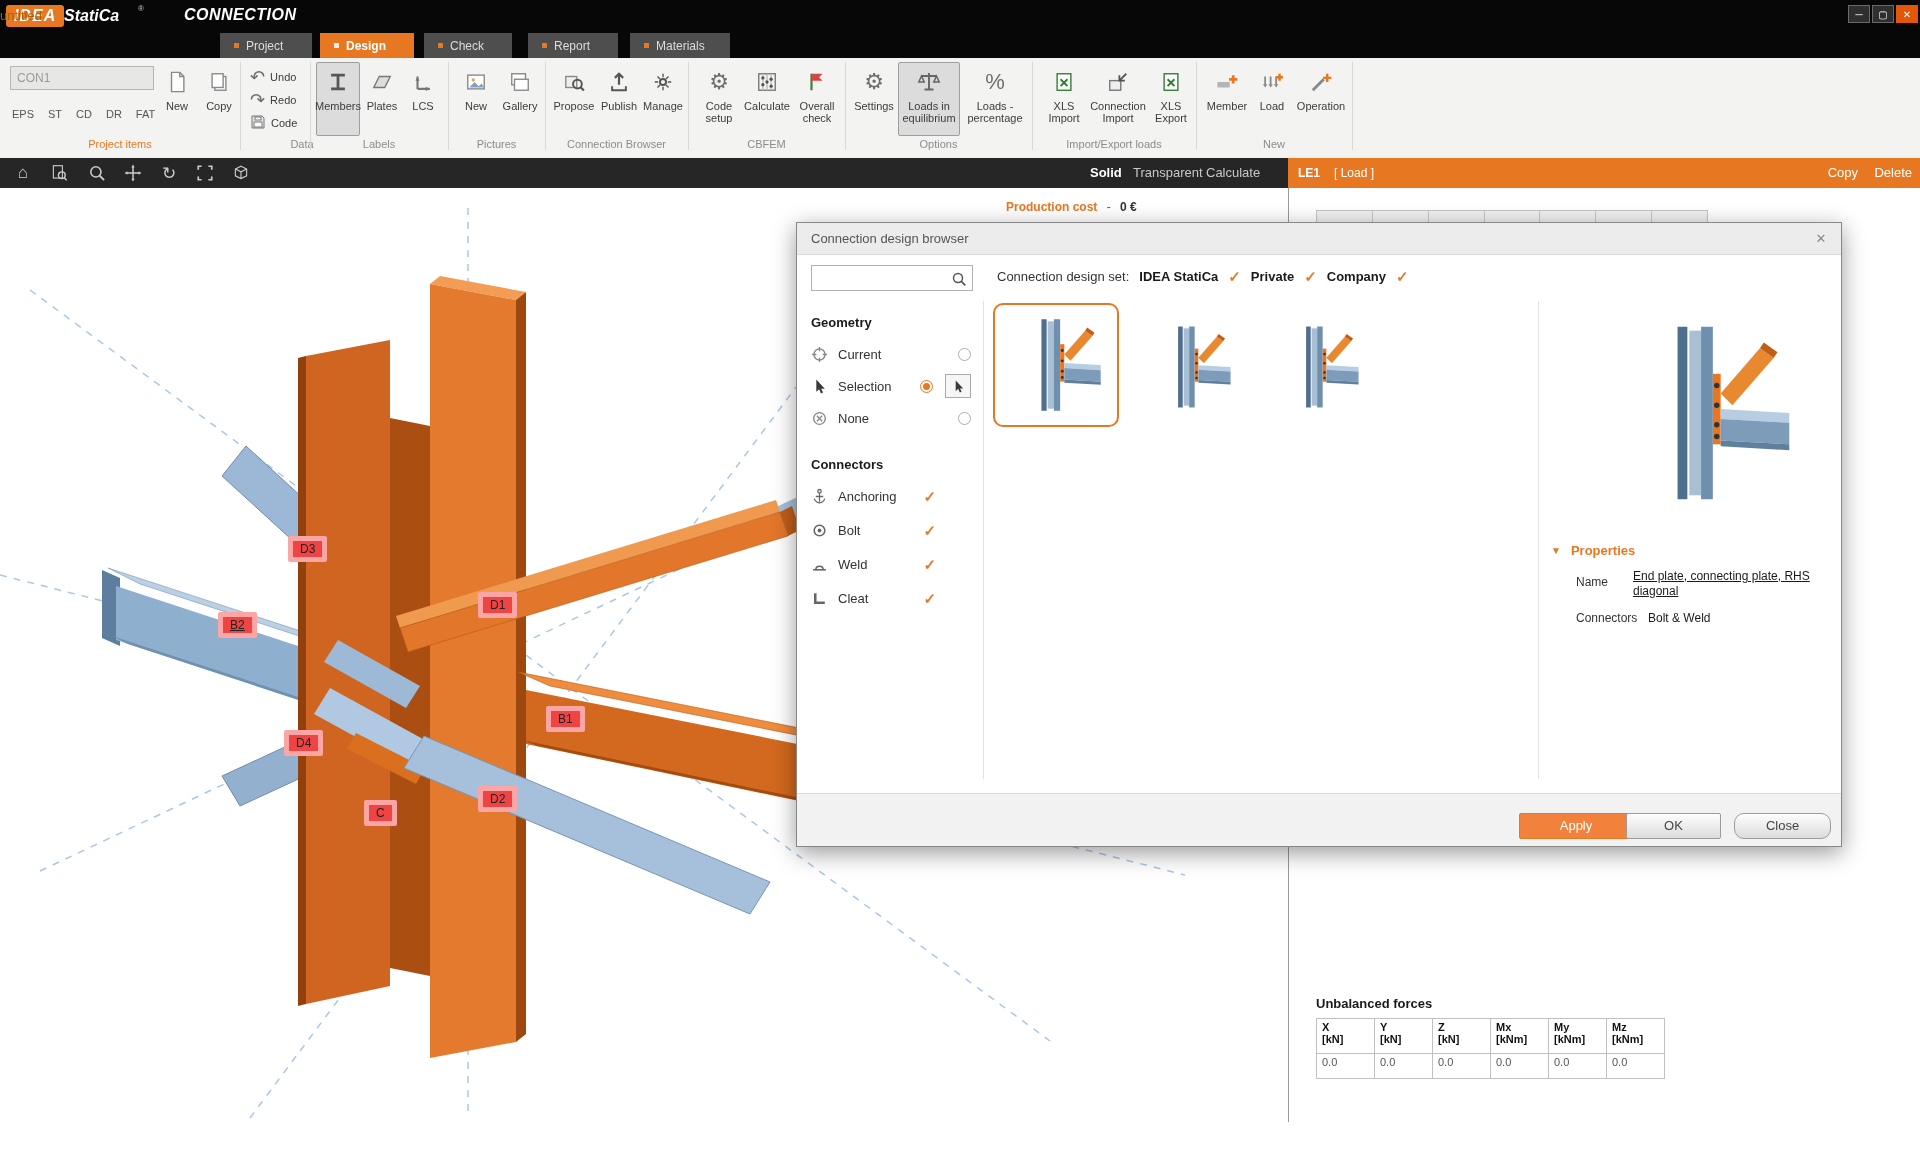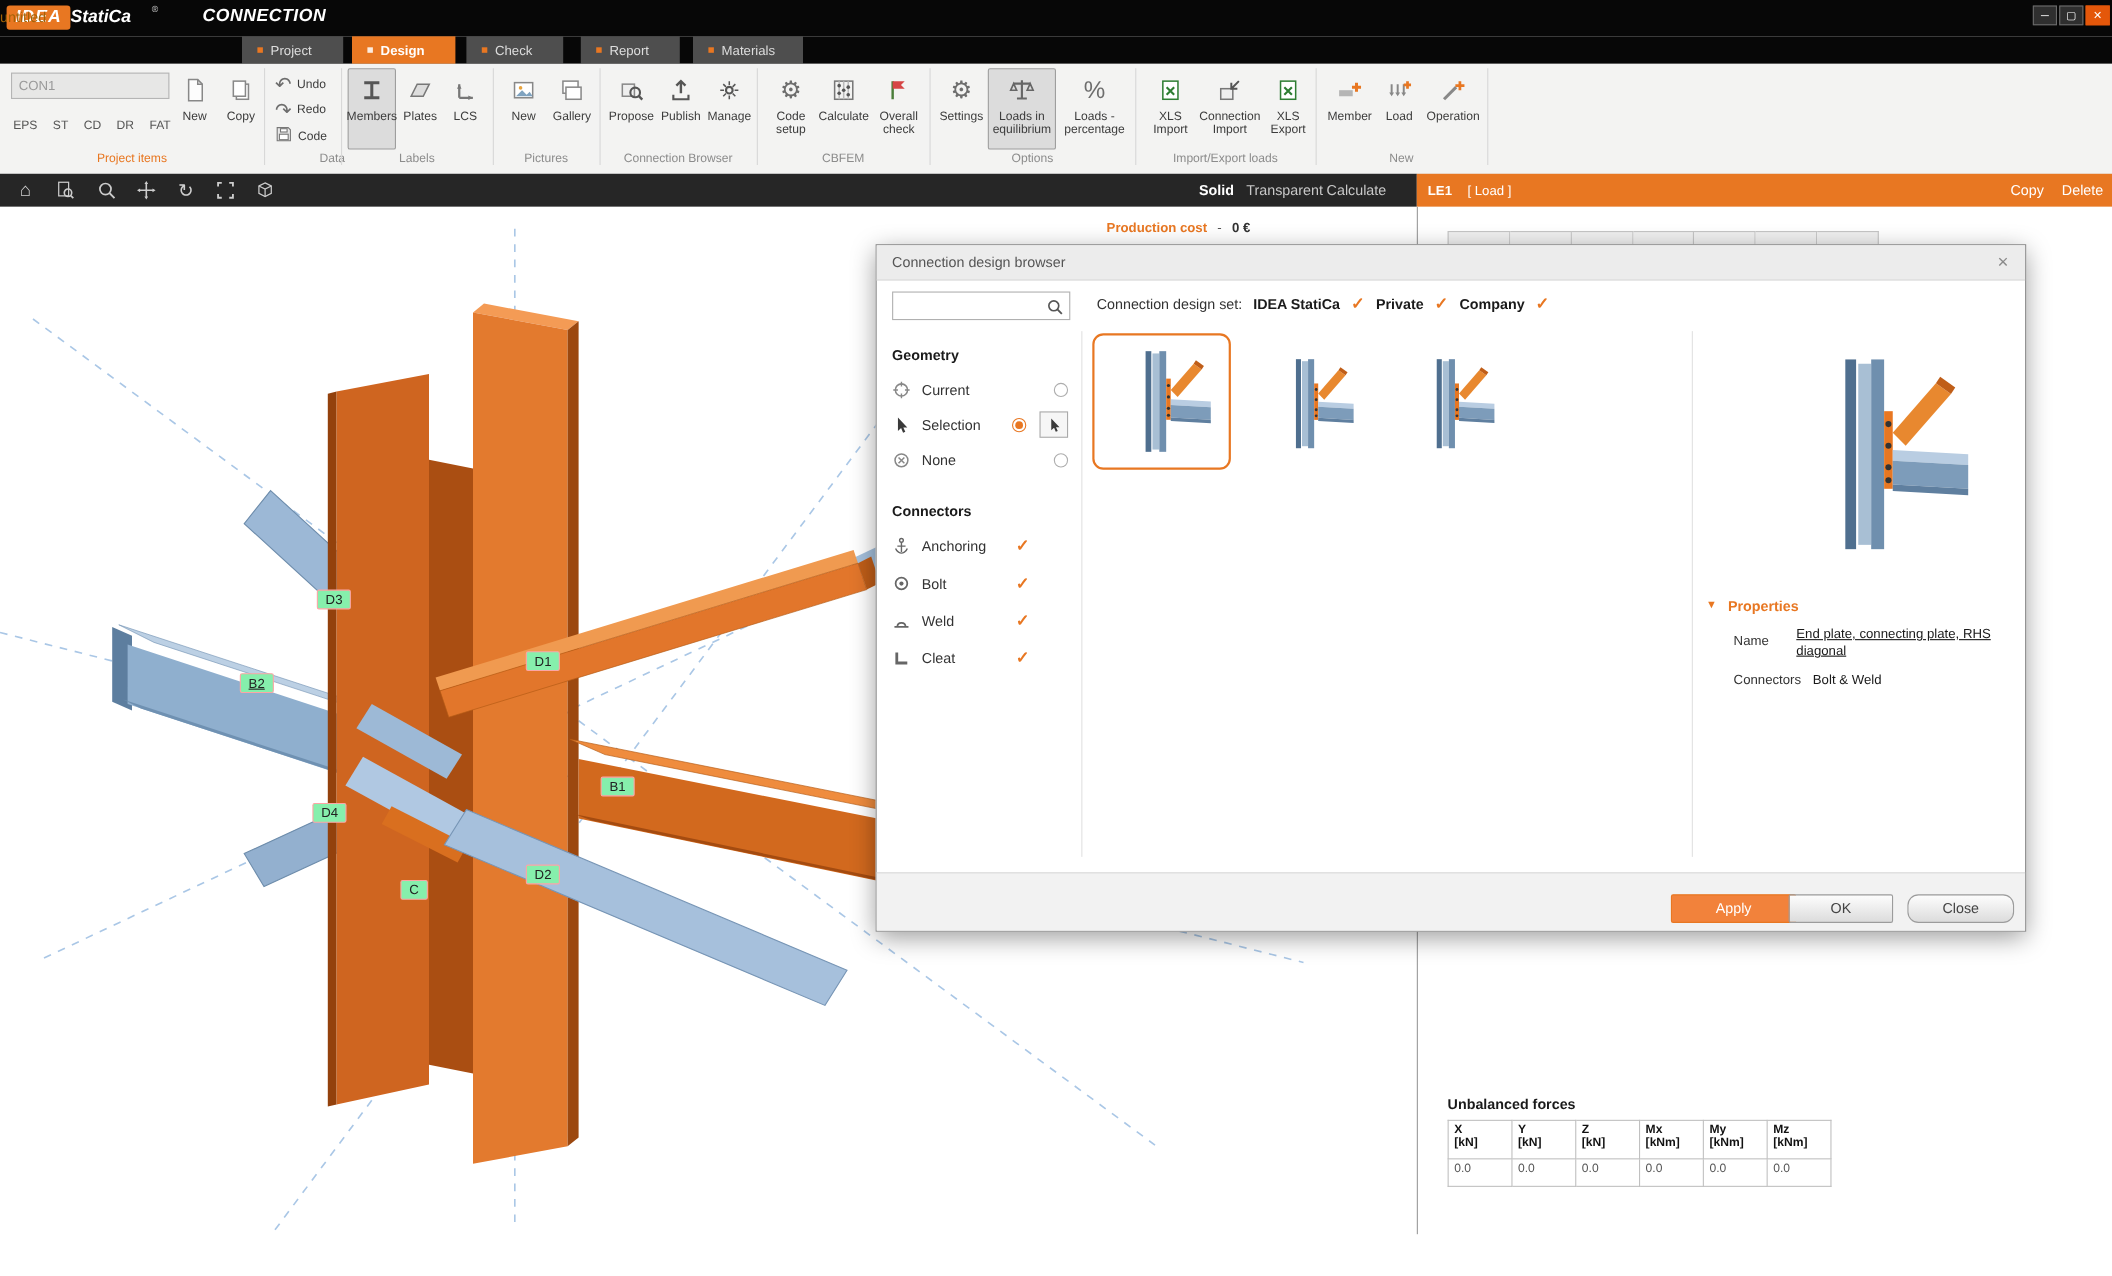--- a/index.html
+++ b/index.html
@@ -48,21 +48,21 @@
   
   #viewbar{left:0;top:158px;width:1288px;height:30px;background:#262626;}
   .vbtn{top:3px;width:26px;height:24px;display:flex;align-items:center;justify-content:center;color:#cfcfcf;}
   .vmode{top:7px;font-size:13px;color:#c8c8c8;}
   .vmode.on{color:#fff;font-weight:bold;}
   #loadbar{left:1288px;top:158px;width:632px;height:30px;background:#e87722;color:#fff;}
   #loadbar span{top:8px;font-size:12px;}
 
   
   #viewport{left:0;top:188px;width:1288px;height:934px;background:#fff;}
-  .mlabel{background:#86efac;border:1px solid #fca5a5;font-size:12px;color:#222;padding:1px 7px;border-radius:2px;}
+  .mlabel{background:#ef4444;border:5px solid #fca5a5;font-size:12px;color:#222;padding:1px 7px;border-radius:2px;}
   #prodcost{left:1006px;top:12px;font-size:12px;}
   #prodcost .pl{color:#e87722;font-weight:bold;}
   #prodcost .pv{color:#333;font-weight:bold;}
   #prodcost .ps{color:#555;margin:0 6px;}
 
   
   #rightpanel{left:1288px;top:188px;width:632px;height:934px;background:#fff;border-left:1px solid #9a9a9a;box-sizing:border-box;}
   .ptcell{border:1px solid #c5c5c5;border-left:none;background:#f0f0f0;height:24px;flex:1;}
   .ptcell:first-child{border-left:1px solid #c5c5c5;}
   #unbal-title{font-size:13px;font-weight:bold;color:#1a1a1a;}

